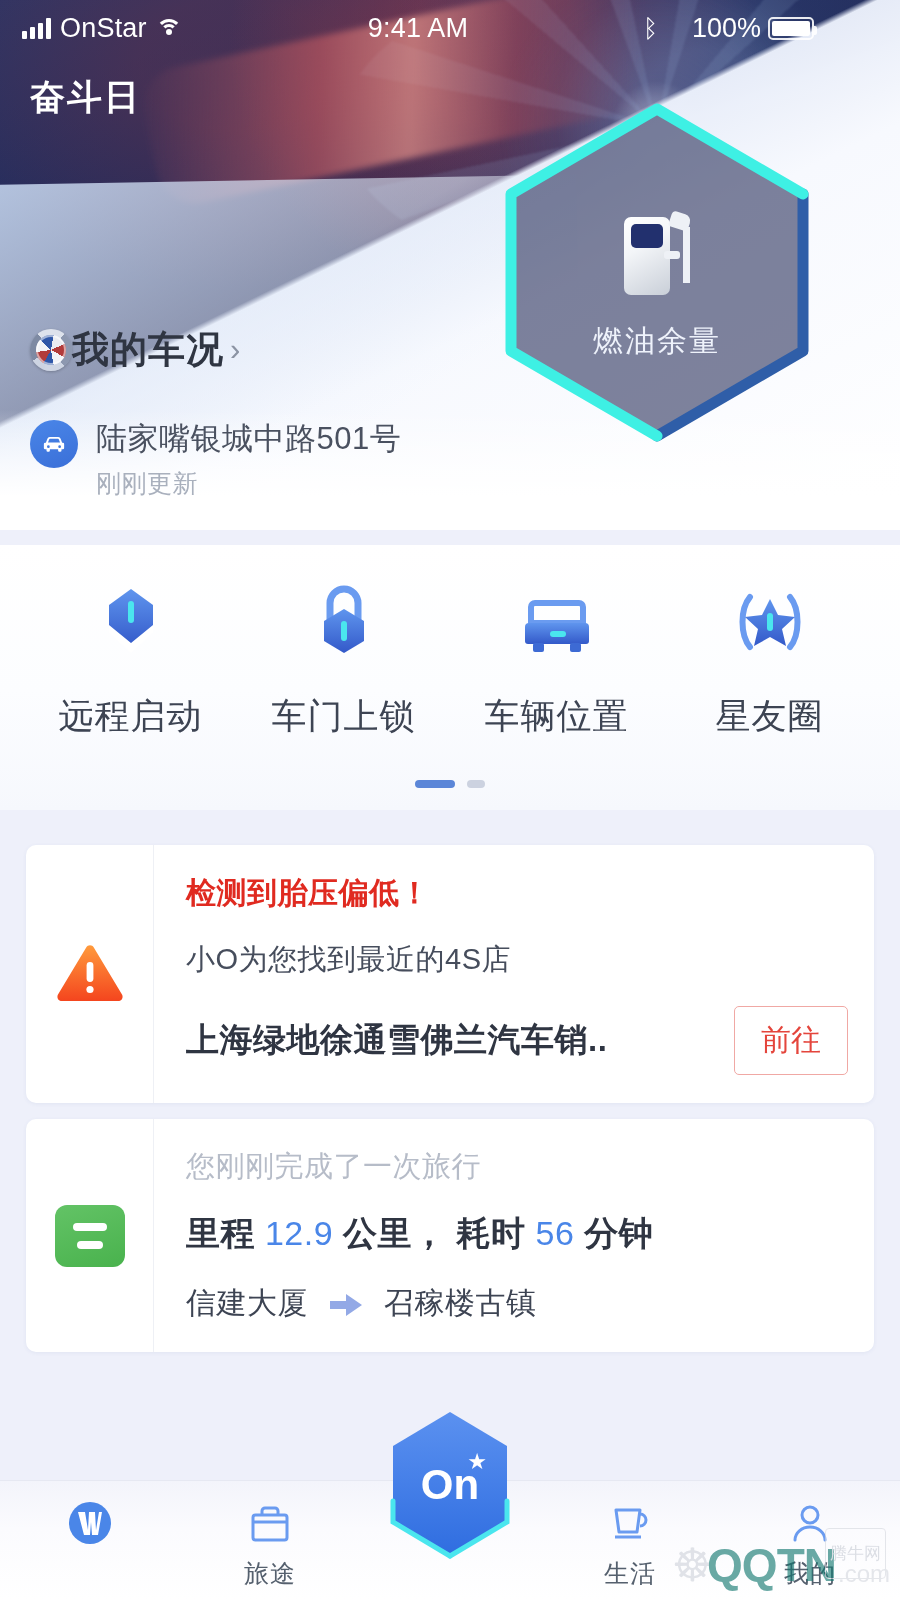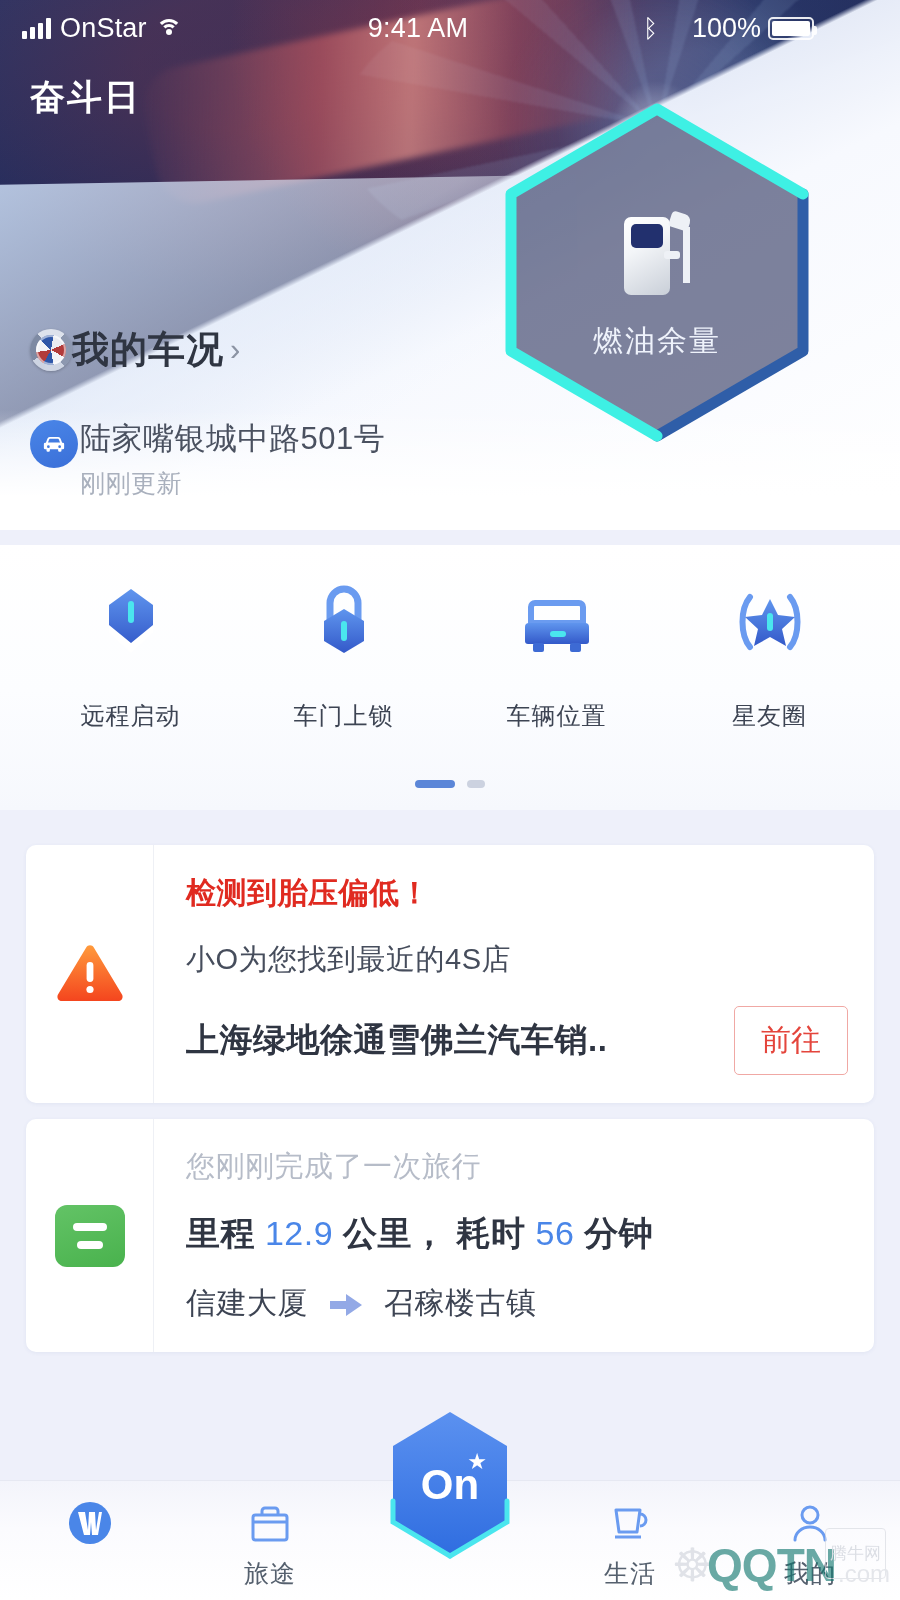--- a/index.html
+++ b/index.html
@@ -132,41 +132,41 @@
     content:""; width:30px;height:30px;border-radius:50%;
     background:
       conic-gradient(from 210deg,#b23b3b 0deg 52deg,#f2f4f8 52deg 104deg,#2f57a8 104deg 160deg,#e9ecf2 160deg 215deg,#b23b3b 215deg 268deg,#f2f4f8 268deg 320deg,#2f57a8 320deg 360deg);
     box-shadow:inset 0 0 0 2px rgba(255,255,255,.55);
   }
   .veh-status-text{ font-size:37px; font-weight:bold; color:#2f3542; letter-spacing:1px; }
   .chev{ font-size:31px; color:#8b93a3; font-weight:300; margin-left:6px; }
 
   .veh-loc{
     position:absolute; left:30px; top:420px; z-index:26;
-    display:flex; align-items:flex-start; gap:2px;
+    display:flex; align-items:flex-start; gap:18px;
   }
   .loc-icon{
     width:48px;height:48px;border-radius:50%;
     background:linear-gradient(160deg,#4a86e8,#3a6fd8);
     display:flex;align-items:center;justify-content:center;flex:none;
   }
   .loc-icon svg{width:30px;height:30px;}
   .loc-main{ font-size:31px; color:#4a5160; letter-spacing:.5px; line-height:1.2;}
   .loc-sub{ font-size:25px; color:#a9b0bd; margin-top:10px; letter-spacing:.5px;}
 
   
   .quick {
     position:absolute; left:0; top:545px; width:900px; height:265px;
     background:linear-gradient(to bottom,#ffffff 0%, #fcfdff 55%, #f6f8fd 100%);
     display:flex; align-items:flex-start; justify-content:space-around;
     padding:30px 24px 0;
   }
   .qa { width:190px; text-align:center; }
   .qa-ico { height:96px; display:flex; align-items:center; justify-content:center; }
-  .qa-label { margin-top:29px; font-size:24px; color:#3d4453; letter-spacing:1px;}
+  .qa-label { margin-top:22px; font-size:35px; color:#3d4453; letter-spacing:1px;}
   .dots {
     position:absolute; left:0; top:780px; width:900px;
     display:flex; justify-content:center; align-items:center; gap:12px;
   }
   .dot-a{ width:40px;height:8px;border-radius:4px;background:#5b86d8;}
   .dot-b{ width:18px;height:8px;border-radius:4px;background:#ccd2e0;}
 
   
   .cards { position:absolute; left:0; top:845px; width:900px; padding:0 26px; }
   .card {

